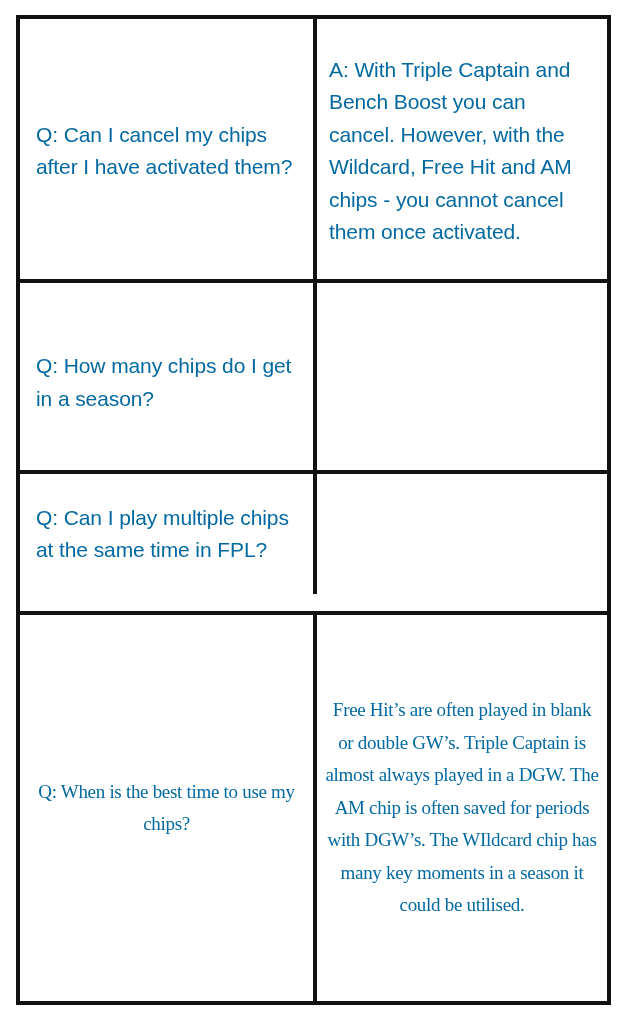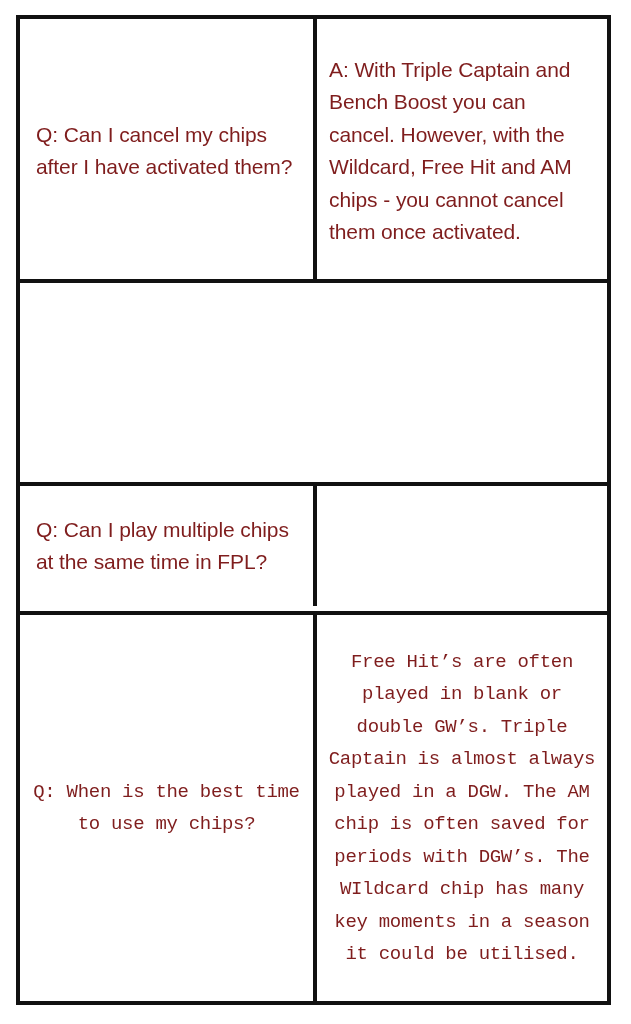--- a/index.html
+++ b/index.html
@@ -5,46 +5,49 @@
     html, body { margin: 0; padding: 0; background: #ffffff; }
     body { width: 631px; height: 1024px; position: relative; overflow: hidden; }
     .table {
       position: absolute; left: 16px; top: 15px; width: 595px; height: 990px;
       box-sizing: border-box; border: 4px solid #111111;
     }
     .row { position: absolute; left: 0; right: 0; box-sizing: border-box; display: flex; }
     .row + .row { border-top: 4px solid #111111; }
     .cell {
       box-sizing: border-box; height: 100%; display: flex; align-items: center;
-      color: #7f1d1d; font-family: "Liberation Sans", sans-serif;
+      color: #0369a1; font-family: "Liberation Sans", sans-serif;
       font-size: 21px; line-height: 32.5px; letter-spacing: -0.1px;
     }
     .cell.q { width: 297px; padding: 0 16px 0 16px; border-right: 4px solid #111111; }
     .cell.a { flex: 1; padding: 0 10px 0 12px; }
     .row.centered .cell { justify-content: center; text-align: center;
-      font-family: Liberation Mono, monospace; font-size: 19px; letter-spacing: -0.3px; }
+      font-family: Liberation Serif, serif; font-size: 19px; letter-spacing: -0.3px; }
     .row.centered .cell.q { padding: 0 8px; }
     .row.centered .cell.a { padding: 0 8px; }
     .txt { display: block; }
   </style>
 </head>
 <body>
 
 <div class="table">
   <div class="row" style="top:0; height:264px;">
     <div class="cell q">
       <span class="txt">Q: Can I cancel my chips after I have activated them?</span>
     </div>
     <div class="cell a">
       <span class="txt">A: With Triple Captain and Bench Boost you can cancel. However, with the Wildcard, Free Hit and AM chips - you cannot cancel them once activated.</span>
     </div>
   </div>
   <div class="row" style="top:260px; height:203px;">
+    <div class="cell q">
+      <span class="txt">Q: How many chips do I get in a season?</span>
+    </div>
   </div>
-  <div class="row" style="top:463px; height:124px;">
+  <div class="row" style="top:451px; height:124px;">
     <div class="cell q">
       <span class="txt">Q: Can I play multiple chips at the same time in FPL?</span>
     </div>
   </div>
   <div class="row centered" style="top:592px; height:390px;">
     <div class="cell q">
       <span class="txt">Q: When is the best time to use my chips?</span>
     </div>
     <div class="cell a">
       <span class="txt">Free Hit’s are often played in blank or double GW’s. Triple Captain is almost always played in a DGW. The AM chip is often saved for periods with DGW’s. The WIldcard chip has many key moments in a season it could be utilised.</span>

